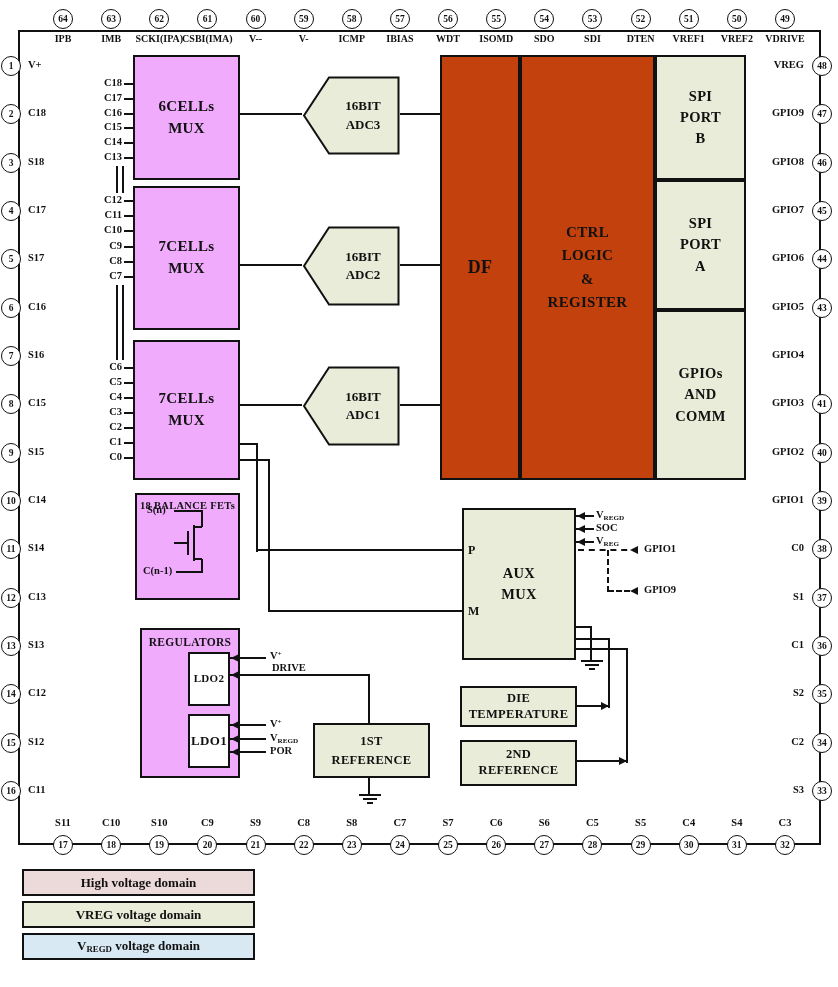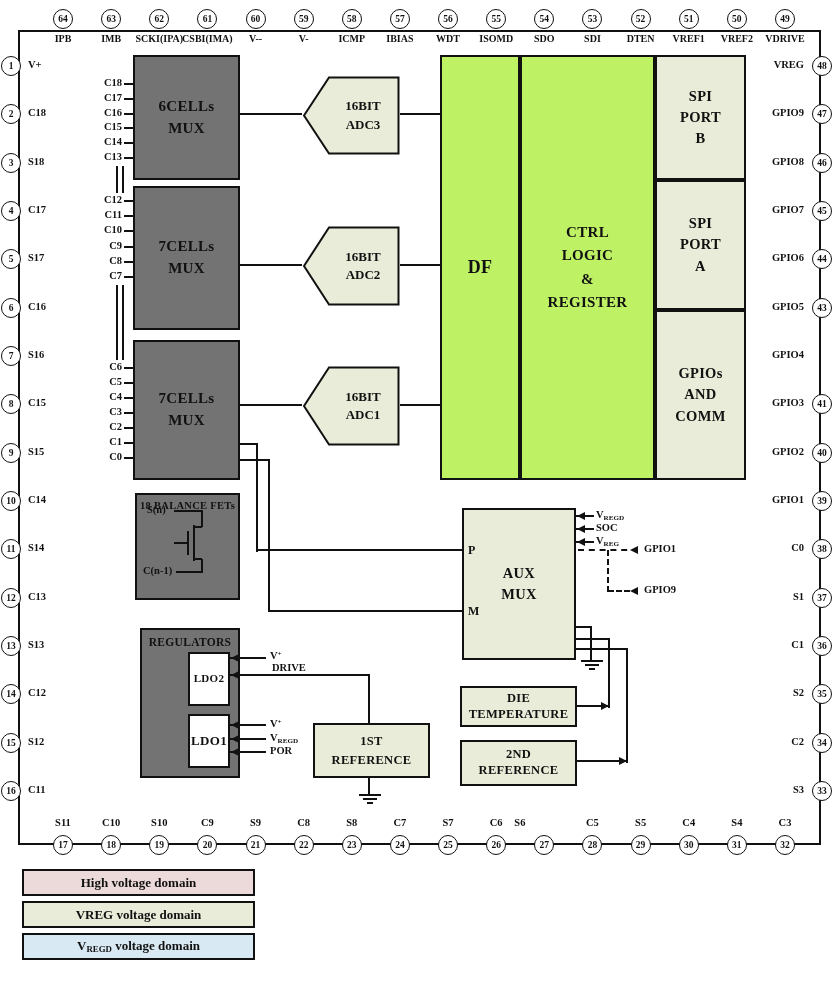--- a/index.html
+++ b/index.html
@@ -1,22 +1,22 @@
 <!DOCTYPE html>
 <html><head>
 <meta charset="utf-8">
 <style>
   *{box-sizing:border-box;margin:0;padding:0}
   body{background:#fff;font-family:"Liberation Serif",serif;color:#111}
   #diagram{position:relative;width:838px;height:987px;background:#fff}
   .chip{position:absolute;border:2.5px solid #111;background:#fff}
   .blk{position:absolute;border:2px solid #111;display:flex;flex-direction:column;align-items:center;justify-content:center;text-align:center;font-weight:700;letter-spacing:.3px;line-height:1.45;z-index:1}
-  .pink{background:#737373}
+  .pink{background:#f0abfc}
   .green{background:#e9ecd8}
-  .blue{background:#bef264}
+  .blue{background:#c2410c}
   .white{background:#fff}
   .pin{position:absolute;width:20px;height:20px;border:1.7px solid #111;border-radius:50%;background:#fff;display:flex;align-items:center;justify-content:center;font-size:9.5px;font-weight:700;z-index:4}
   .plabel{position:absolute;font-weight:700;font-size:10.5px;white-space:nowrap;z-index:3}
   .seg{position:absolute;background:#111;z-index:2}
   .dseg-h{position:absolute;border-top:2px dashed #111;z-index:2}
   .dseg-v{position:absolute;border-left:2px dashed #111;z-index:2}
   .arrow{position:absolute;width:0;height:0;z-index:3}
   .arrow.left{border-top:4px solid transparent;border-bottom:4px solid transparent;border-right:8px solid #111}
   .arrow.right{border-top:4px solid transparent;border-bottom:4px solid transparent;border-left:8px solid #111}
   sub{font-size:68%;vertical-align:-0.25em}
@@ -193,21 +193,21 @@
     <div class="plabel" style="left: 273.667px; top: 817px; width: 60px; text-align: center;">C8</div>
     <div class="pin" style="left: 341.8px; top: 835px;">23</div>
     <div class="plabel" style="left: 321.8px; top: 817px; width: 60px; text-align: center;">S8</div>
     <div class="pin" style="left: 389.933px; top: 835px;">24</div>
     <div class="plabel" style="left: 369.933px; top: 817px; width: 60px; text-align: center;">C7</div>
     <div class="pin" style="left: 438.067px; top: 835px;">25</div>
     <div class="plabel" style="left: 418.067px; top: 817px; width: 60px; text-align: center;">S7</div>
     <div class="pin" style="left: 486.2px; top: 835px;">26</div>
     <div class="plabel" style="left: 466.2px; top: 817px; width: 60px; text-align: center;">C6</div>
     <div class="pin" style="left: 534.333px; top: 835px;">27</div>
-    <div class="plabel" style="left: 514.333px; top: 817px; width: 60px; ">S6</div>
+    <div class="plabel" style="left: 514.333px; top: 817px; width: 60px; text-align: center;">S6</div>
     <div class="pin" style="left: 582.467px; top: 835px;">28</div>
     <div class="plabel" style="left: 562.467px; top: 817px; width: 60px; text-align: center;">C5</div>
     <div class="pin" style="left: 630.6px; top: 835px;">29</div>
     <div class="plabel" style="left: 610.6px; top: 817px; width: 60px; text-align: center;">S5</div>
     <div class="pin" style="left: 678.733px; top: 835px;">30</div>
     <div class="plabel" style="left: 658.733px; top: 817px; width: 60px; text-align: center;">C4</div>
     <div class="pin" style="left: 726.867px; top: 835px;">31</div>
     <div class="plabel" style="left: 706.867px; top: 817px; width: 60px; text-align: center;">S4</div>
     <div class="pin" style="left: 775px; top: 835px;">32</div>
     <div class="plabel" style="left: 755px; top: 817px; width: 60px; text-align: center;">C3</div>

